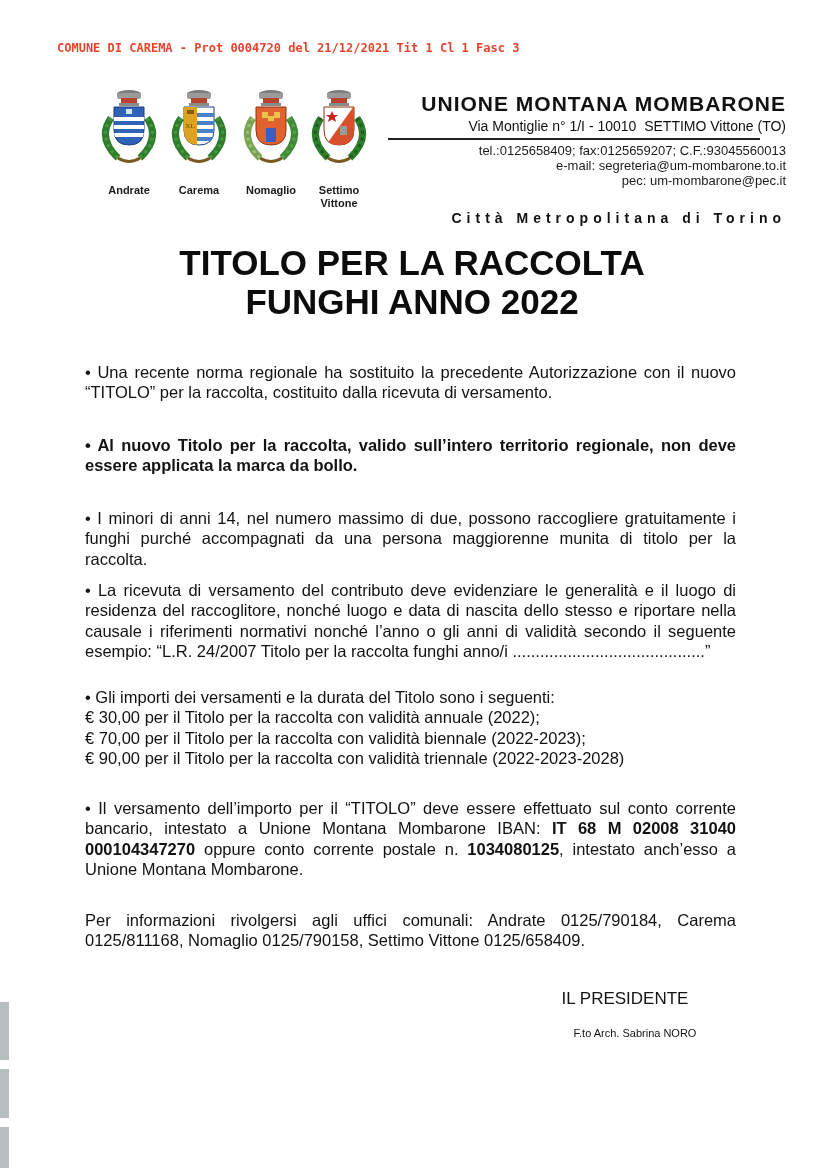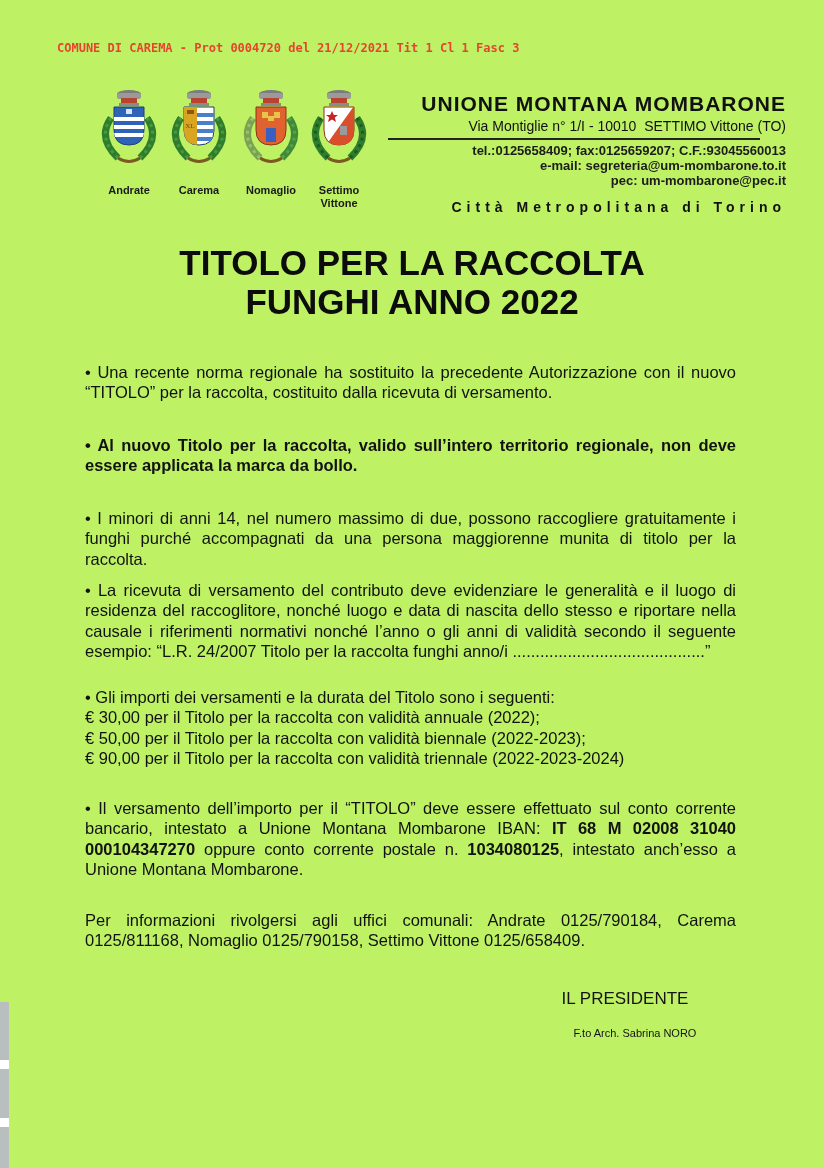--- a/index.html
+++ b/index.html
@@ -1,19 +1,19 @@
 <!DOCTYPE html>
 <html><head>
 <meta charset="utf-8">
 <style>
   html,body{margin:0;padding:0;background:#e8e8e8;}
   .page{
     position:relative;
     width:824px;height:1168px;
-    background:#bef264;
+    background:#ffffff;
     font-family:"Liberation Sans", sans-serif;
     color:#141414;
     overflow:hidden;
     margin:0 auto;
   }
   
   .protocol{
     position:absolute;left:57px;top:41px;
     font-family:"DejaVu Sans Mono", monospace;
     font-weight:bold;font-size:12px;letter-spacing:0px;
@@ -26,22 +26,22 @@
     position:absolute;width:80px;text-align:center;
     font-size:11px;font-weight:bold;color:#1a1a1a;line-height:13px;
   }
   
   .hdr{
     position:absolute;left:362px;top:92px;width:424px;text-align:right;
   }
   .hdr-org{font-size:21px;font-weight:bold;letter-spacing:1px;color:#111;white-space:nowrap;}
   .hdr-addr{font-size:14px;font-weight:normal;margin-top:2px;color:#111;white-space:pre-wrap;}
   .hdr-rule{border:0;border-top:2px solid #222;width:372px;margin:4px auto 3px auto;}
-  .hdr-line{font-size:13px;color:#1c1c1c;line-height:15px;font-weight:bold;}
-  .hdr-region{font-size:14px;font-weight:bold;letter-spacing:5px;margin-top:11px;color:#111;white-space:nowrap;}
+  .hdr-line{font-size:13px;color:#1c1c1c;line-height:15px;}
+  .hdr-region{font-size:14px;font-weight:bold;letter-spacing:5px;margin-top:22px;color:#111;white-space:nowrap;}
   
   .doc-title{
     position:absolute;left:0;top:231px;width:824px;text-align:center;
     font-size:35px;font-weight:bold;line-height:39px;color:#0c0c0c;
     letter-spacing:0px;
     margin-top:12px;
   }
   
   .para{
     position:absolute;left:85px;width:651px;
@@ -197,22 +197,22 @@
 
   <div class="para bold" style="top:435px;">• Al nuovo Titolo per la raccolta, valido sull’intero territorio regionale, non deve essere applicata la marca da bollo.</div>
 
   <div class="para" style="top:508px;">• I minori di anni 14, nel numero massimo di due, possono raccogliere gratuitamente i funghi purché accompagnati da una persona maggiorenne munita di titolo per la raccolta.</div>
 
   <div class="para" style="top:580px;">• La ricevuta di versamento del contributo deve evidenziare le generalità e il luogo di residenza del raccoglitore, nonché luogo e data di nascita dello stesso e riportare nella causale i riferimenti normativi nonché l’anno o gli anni di validità secondo il seguente esempio: “L.R. 24/2007 Titolo per la raccolta funghi anno/i ..........................................”</div>
 
   <div class="para" style="top:687px;">
     <div class="pline">• Gli importi dei versamenti e la durata del Titolo sono i seguenti:</div>
     <div class="pline">€ 30,00 per il Titolo per la raccolta con validità annuale (2022);</div>
-    <div class="pline">€ 50,00 per il Titolo per la raccolta con validità biennale (2022-2023);</div>
-    <div class="pline">€ 90,00 per il Titolo per la raccolta con validità triennale (2022-2023-2024)</div>
+    <div class="pline">€ 70,00 per il Titolo per la raccolta con validità biennale (2022-2023);</div>
+    <div class="pline">€ 90,00 per il Titolo per la raccolta con validità triennale (2022-2023-2028)</div>
   </div>
 
   <div class="para" style="top:798px;"><span>• Il versamento dell’importo per il “TITOLO” deve essere effettuato sul conto corrente bancario, intestato a Unione Montana Mombarone IBAN: </span><span class="b">IT 68 M 02008 31040 000104347270</span><span> oppure conto corrente postale n. </span><span class="b">1034080125</span><span>, intestato anch’esso a Unione Montana Mombarone.</span></div>
 
   <div class="para" style="top:910px;">Per informazioni rivolgersi agli uffici comunali: Andrate 0125/790184, Carema 0125/811168, Nomaglio 0125/790158, Settimo Vittone 0125/658409.</div>
 
   <div class="sig-role">IL PRESIDENTE</div>
   <div class="sig-name">F.to Arch. Sabrina NORO</div>
 
   <div class="scan-strip"></div>

